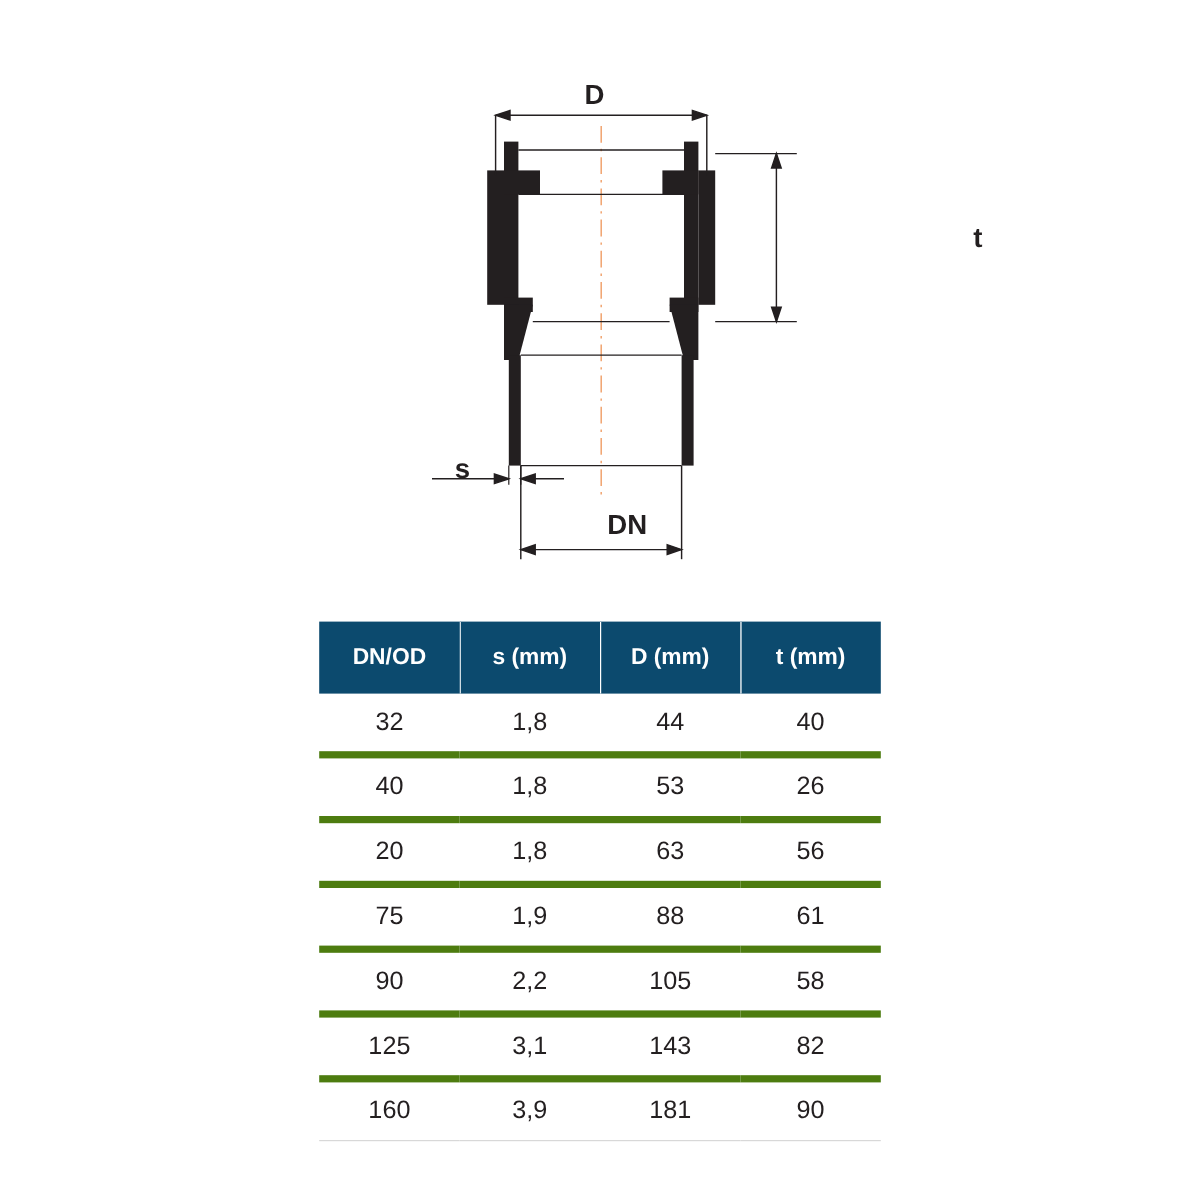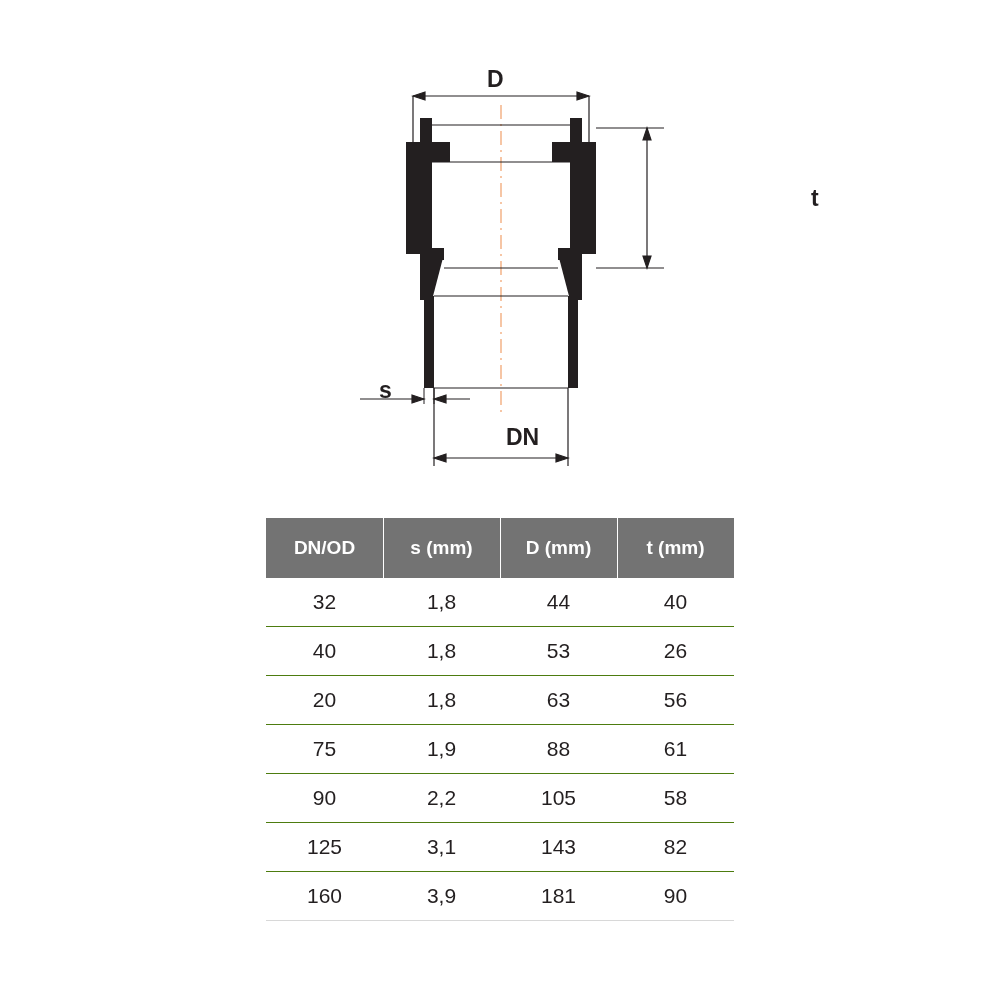--- a/index.html
+++ b/index.html
@@ -49,40 +49,40 @@
     left: 266px;
     top: 518px;
     width: 468px;
   }
   table.spec {
     border-collapse: collapse;
     width: 468px;
     table-layout: fixed;
   }
   table.spec thead th {
-    background: #737373;
+    background: #0c4a6e;
     color: #ffffff;
     font-size: 19px;
     font-weight: bold;
     height: 58px;
     text-align: center;
     vertical-align: middle;
     border: none;
     font-family: "Liberation Sans", sans-serif;
   }
   table.spec thead th.sep {
     box-shadow: inset 1px 0 0 #ffffff;
   }
   table.spec tbody td {
     height: 46px;
     text-align: center;
     vertical-align: middle;
     font-size: 21px;
     color: #231f20;
-    border-bottom: 1px solid #4d7c0f;
+    border-bottom: 6px solid #4d7c0f;
     font-family: "Liberation Sans", sans-serif;
   }
   table.spec tbody tr:last-child td {
     border-bottom: 1px solid #d8d8d8;
   }
 </style>
 </head>
 <body>
 
 <div id="page">

